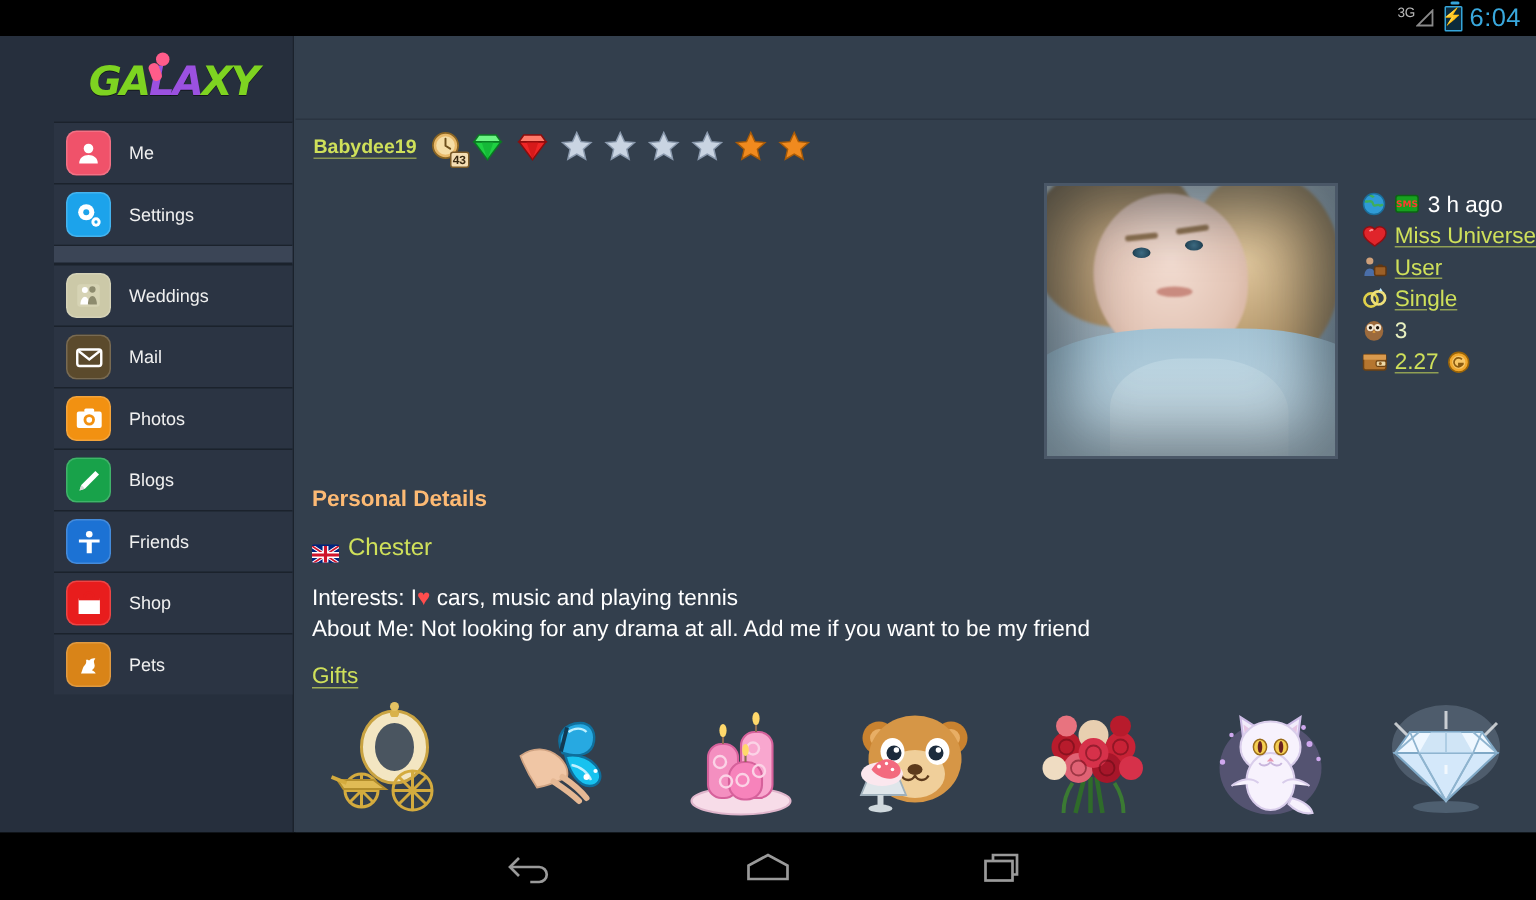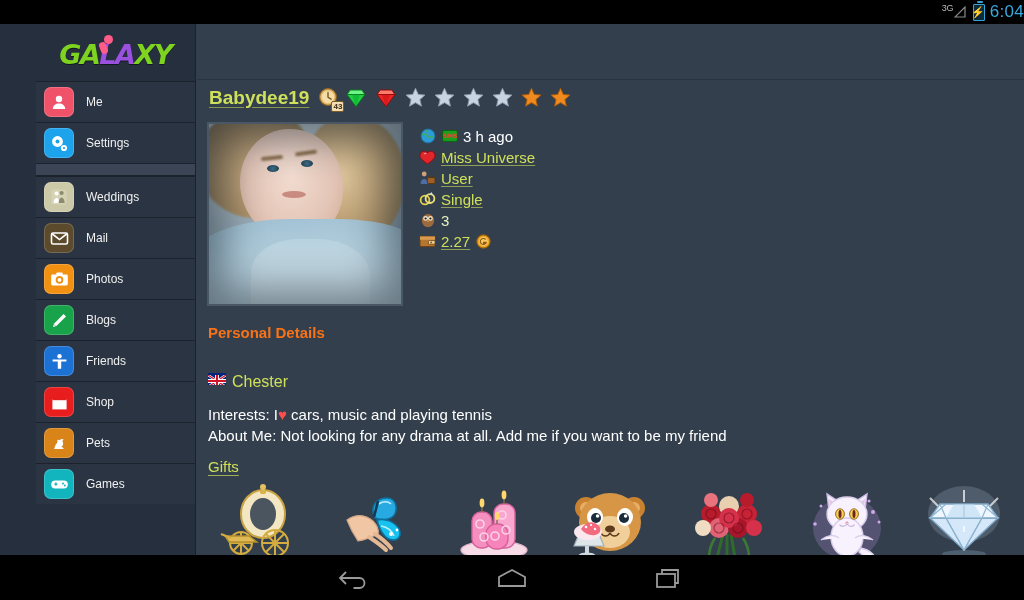--- a/index.html
+++ b/index.html
@@ -11,21 +11,21 @@
     overflow: hidden;
   }
   #app { position: relative; width: 1024px; height: 600px; background:#000; }
 
   
   .statusbar {
     position: absolute; top: 0; left: 0; width: 1024px; height: 24px;
     background: #000; color: #7ec2e8;
   }
   .statusbar-right {
-    position: absolute; right: 0; top: 0; height: 24px;
+    position: absolute; right: 10px; top: 0; height: 24px;
     display: flex; align-items: center; gap: 5px;
   }
   .sig-wrap { position: relative; width: 26px; height: 18px; }
   .sig-label {
     position: absolute; left: 0; top: 0; font-size: 9px; color: #b8b8b8;
     letter-spacing: -0.2px;
   }
   .sig-tri-outline {
     position:absolute; right:2px; bottom:3px; width:12px; height:12px;
   }
@@ -102,34 +102,34 @@
   .content {
     position: absolute; top: 0; left: 197px; width: 827px; height: 531px;
     background: #333f4d;
   }
   .content-topbar { height: 56px; border-bottom: 1px solid #2a3441; }
   .username-row {
     display: flex; align-items: center; gap: 4px;
     padding: 7px 0 6px 12px; height: 34px;
   }
   .username {
-    color: #cfe05a; font-size: 19px; font-weight: 700;
+    color: #cfe05a; font-size: 13px; font-weight: 700;
     text-decoration: underline; text-decoration-color: rgba(207,224,90,.55);
     text-underline-offset: 3px;
     margin-right: 4px;
   }
   .badge-clock { position: relative; width: 22px; height: 22px; flex:none; }
   .badge-num {
     position: absolute; right: -5px; bottom: -3px;
     background: #f5deb3; color: #3a2a12; font-size: 8px; font-weight: 700;
     border: 1px solid #7a5a28; border-radius: 2px; padding: 0 1px; line-height: 9px;
   }
   .star { width: 23px; height: 23px; flex: none; margin: 0 1px; }
 
-  .profile-main { display: flex; padding: 8px 0 0 10px; }
+  .profile-main { display: flex; padding: 8px 0 0 10px; justify-content: flex-end; }
   .photo {
     width: 196px; height: 184px; flex: none;
     border: 2px solid #4a5767;
     background: linear-gradient(160deg,#cfd8dd 0%,#9fb0bb 40%,#7d909d 100%);
     position: relative; overflow: hidden;
   }
   .photo .hair-l { position:absolute; left:-6%; top:-8%; width:58%; height:60%;
     background: radial-gradient(ellipse at 60% 60%, #cdb189 0%, #a98c63 55%, #7e6646 100%);
     border-radius: 50% 40% 45% 55%; filter: blur(1px); }
   .photo .hair-r { position:absolute; right:-2%; top:-4%; width:52%; height:72%;
@@ -167,22 +167,22 @@
     color: #cfe05a; font-size: 15px;
     text-decoration: underline; text-decoration-color: rgba(207,224,90,.6);
     text-underline-offset: 2px;
   }
   .detail-text.plain { color: #e8f0c0; text-decoration: none; }
   .detail-text.white { color: #ffffff; text-decoration: none; }
 
   .section {
     padding: 18px 0 0 11px;
   }
-  .section-title { color: #f97316; font-size: 15px; font-weight: 700; }
-  .loc-row { display: flex; align-items: flex-start; gap: 6px; margin-top: 32px; }
+  .section-title { color: #fdba74; font-size: 15px; font-weight: 700; }
+  .loc-row { display: flex; align-items: flex-end; gap: 6px; margin-top: 16px; }
   .flag {
     width: 18px; height: 12px; flex:none; border-radius:1px; overflow:hidden;
     position: relative; background:#00247d;
   }
   .loc-name { color: #cfe05a; font-size: 16px; }
   .bio { margin-top: 13px; color:#fff; font-size: 15px; line-height: 21px; }
   .bio .heart { color:#ff4d4d; }
   .gifts-link {
     display: inline-block; margin-top: 12px;
     color: #cfe05a; font-size: 15px;
@@ -331,32 +331,20 @@
       <div class="navitem">
         <span class="navicon" style="background:#d98418">
           <svg width="21" height="21" viewBox="0 0 21 21">
             <path d="M5 16c1-1.6 1-4.2 2.6-5.6 1-0.9 1.2-2.6 0.5-4.2l2.3 1.1c1.3-1.2 2.6-1.6 4.2-1.3-1 1-1.2 2.1-0.8 3.2 0.8 2 0.2 3.6-1.6 4.6 1.2 0.4 2 1 2.6 2.2z" fill="#fff"></path>
             <circle cx="8.4" cy="6.1" r="0.8" fill="#d98418"></circle>
           </svg>
         </span>
         <span class="lbl">Pets</span>
       </div>
 
-      <div class="navitem">
-        <span class="navicon" style="background:#12b5bd">
-          <svg width="21" height="21" viewBox="0 0 21 21">
-            <rect x="2.2" y="6.6" width="16.6" height="8" rx="4" fill="#fff"></rect>
-            <rect x="5.1" y="9.4" width="3.6" height="1.3" rx="0.6" fill="#12b5bd"></rect>
-            <rect x="6.25" y="8.25" width="1.3" height="3.6" rx="0.6" fill="#12b5bd"></rect>
-            <circle cx="14" cy="9.6" r="1" fill="#12b5bd"></circle>
-              <circle cx="15.8" cy="11.4" r="1" fill="#12b5bd"></circle>
-          </svg>
-        </span>
-        <span class="lbl">Games</span>
-      </div>
     </div>
 
     <div class="content">
 
       <div class="content-topbar"></div>
 
       <div class="username-row">
         <span class="username">Babydee19</span>
 
         <span class="badge-clock">

